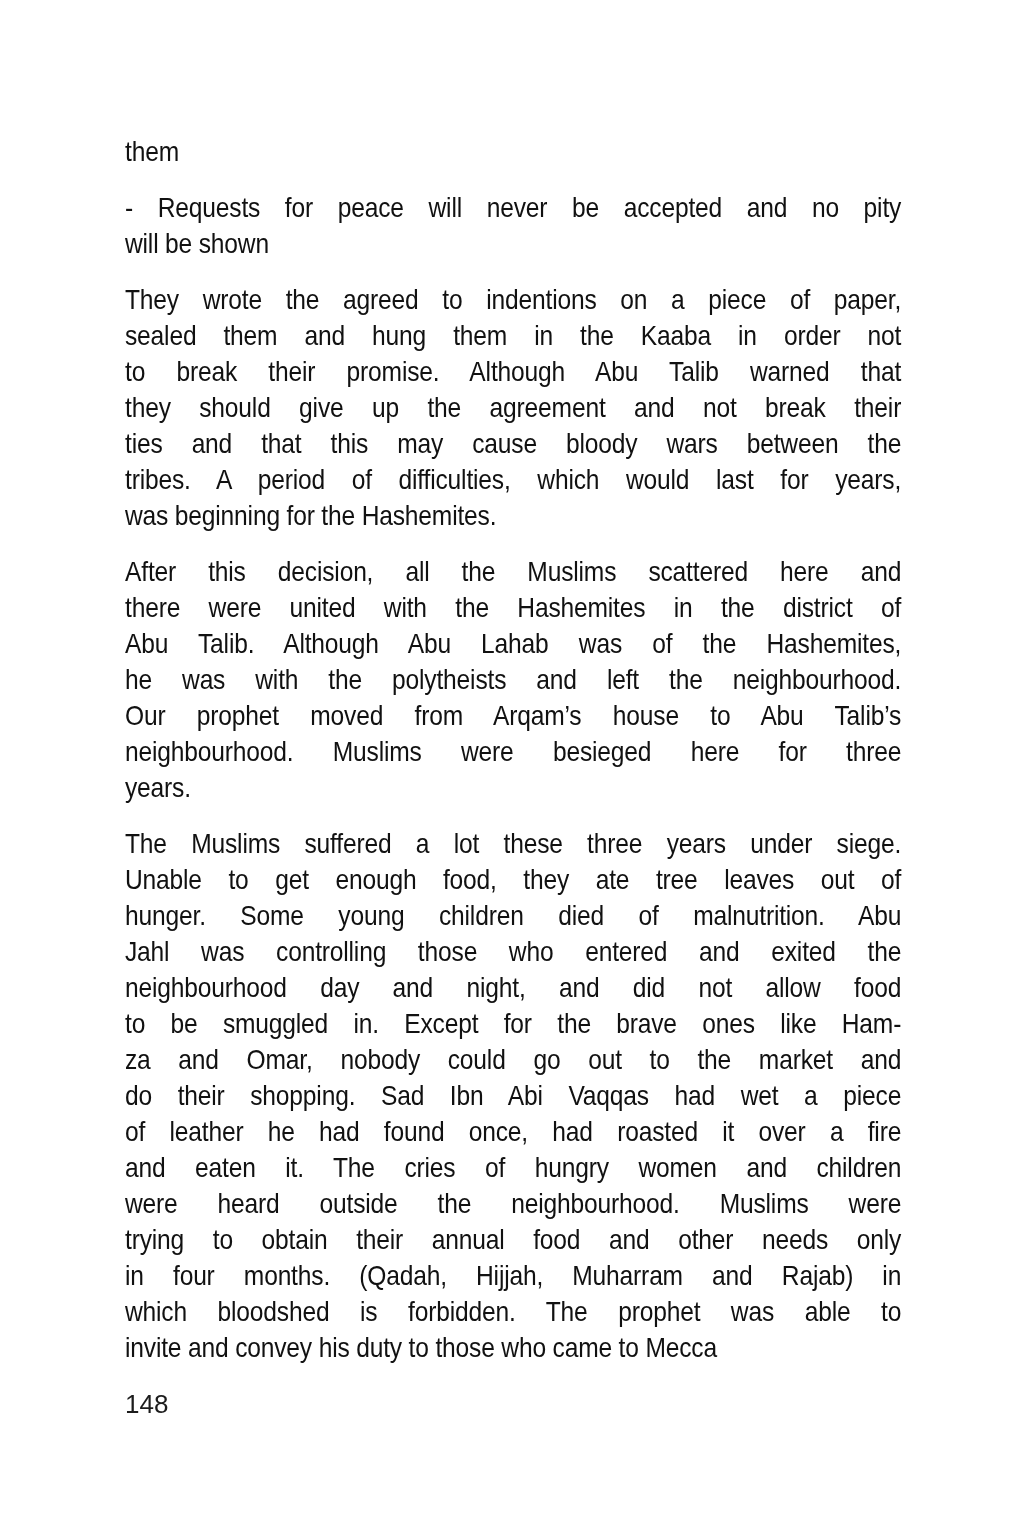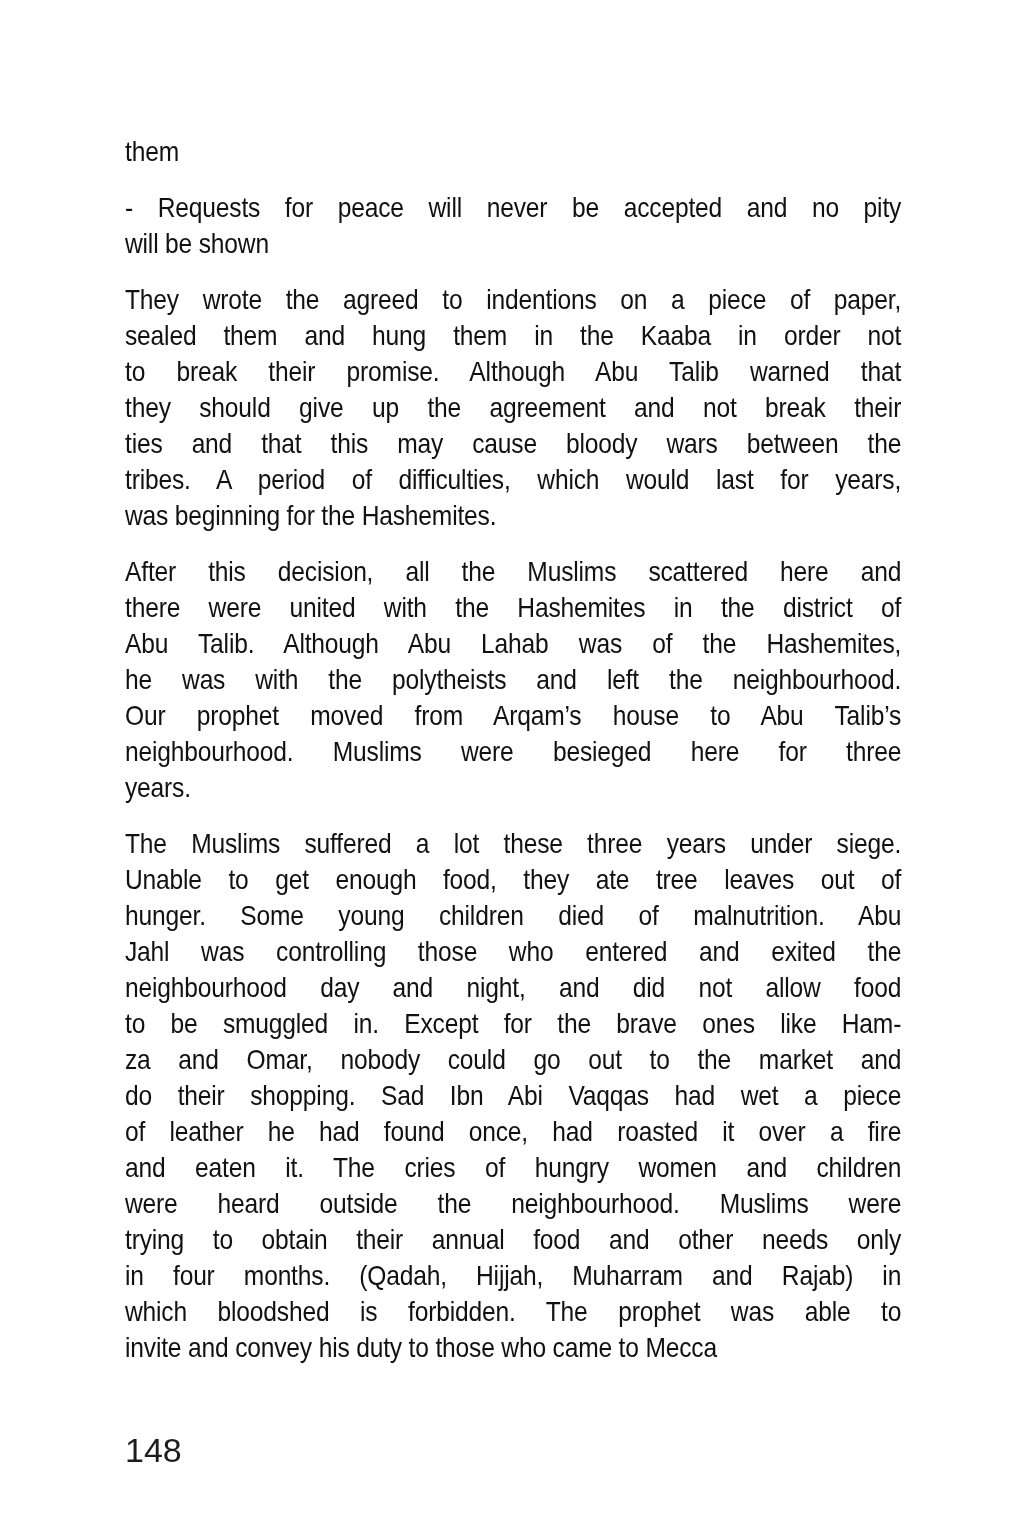--- a/index.html
+++ b/index.html
@@ -36,24 +36,23 @@
     text-align: justify;
     text-align-last: justify;
   }
   .line.last {
     text-align-last: left;
   }
   .page-number {
     position: absolute;
     left: 125px;
     top: 1388px;
-    font-size: 34px;
+    font-size: 26px;
     line-height: 32px;
     color: #1c1c1c;
-    margin-top: 46px;
   }
 </style>
 </head>
 <body>
 
 <div class="page">
   <div class="text-block">
       <div class="para">
         <div class="line last">them</div>
       </div>

